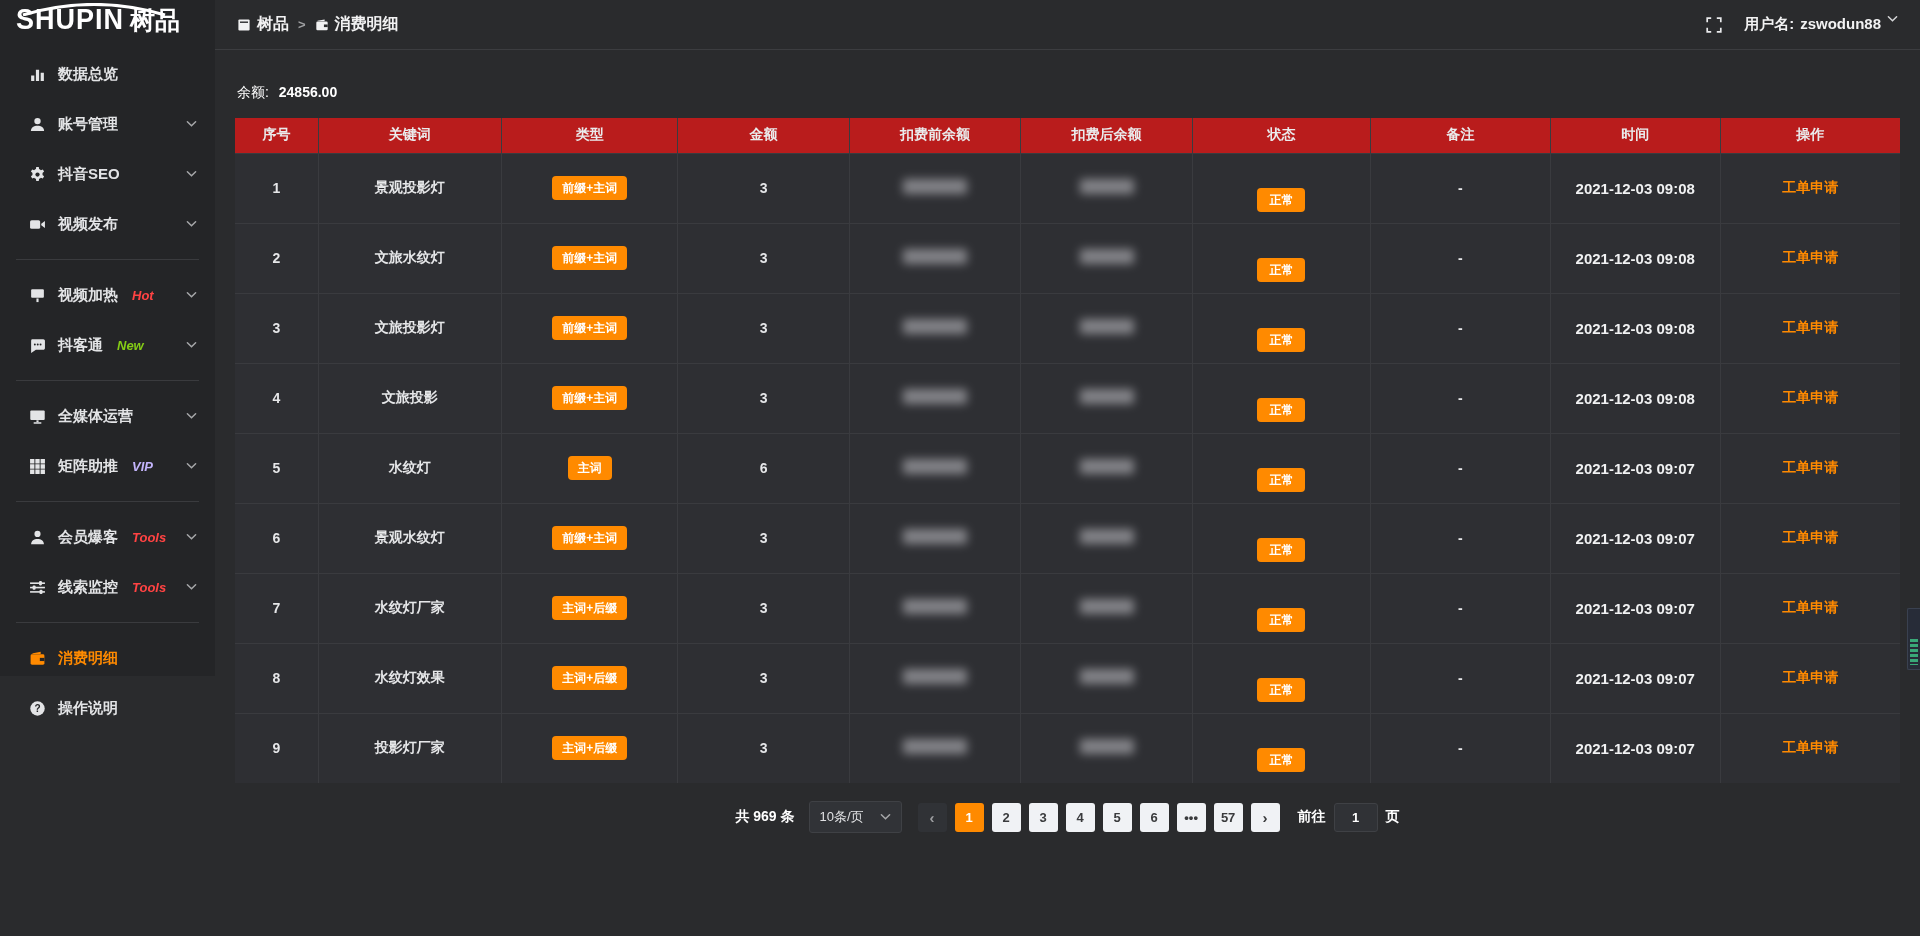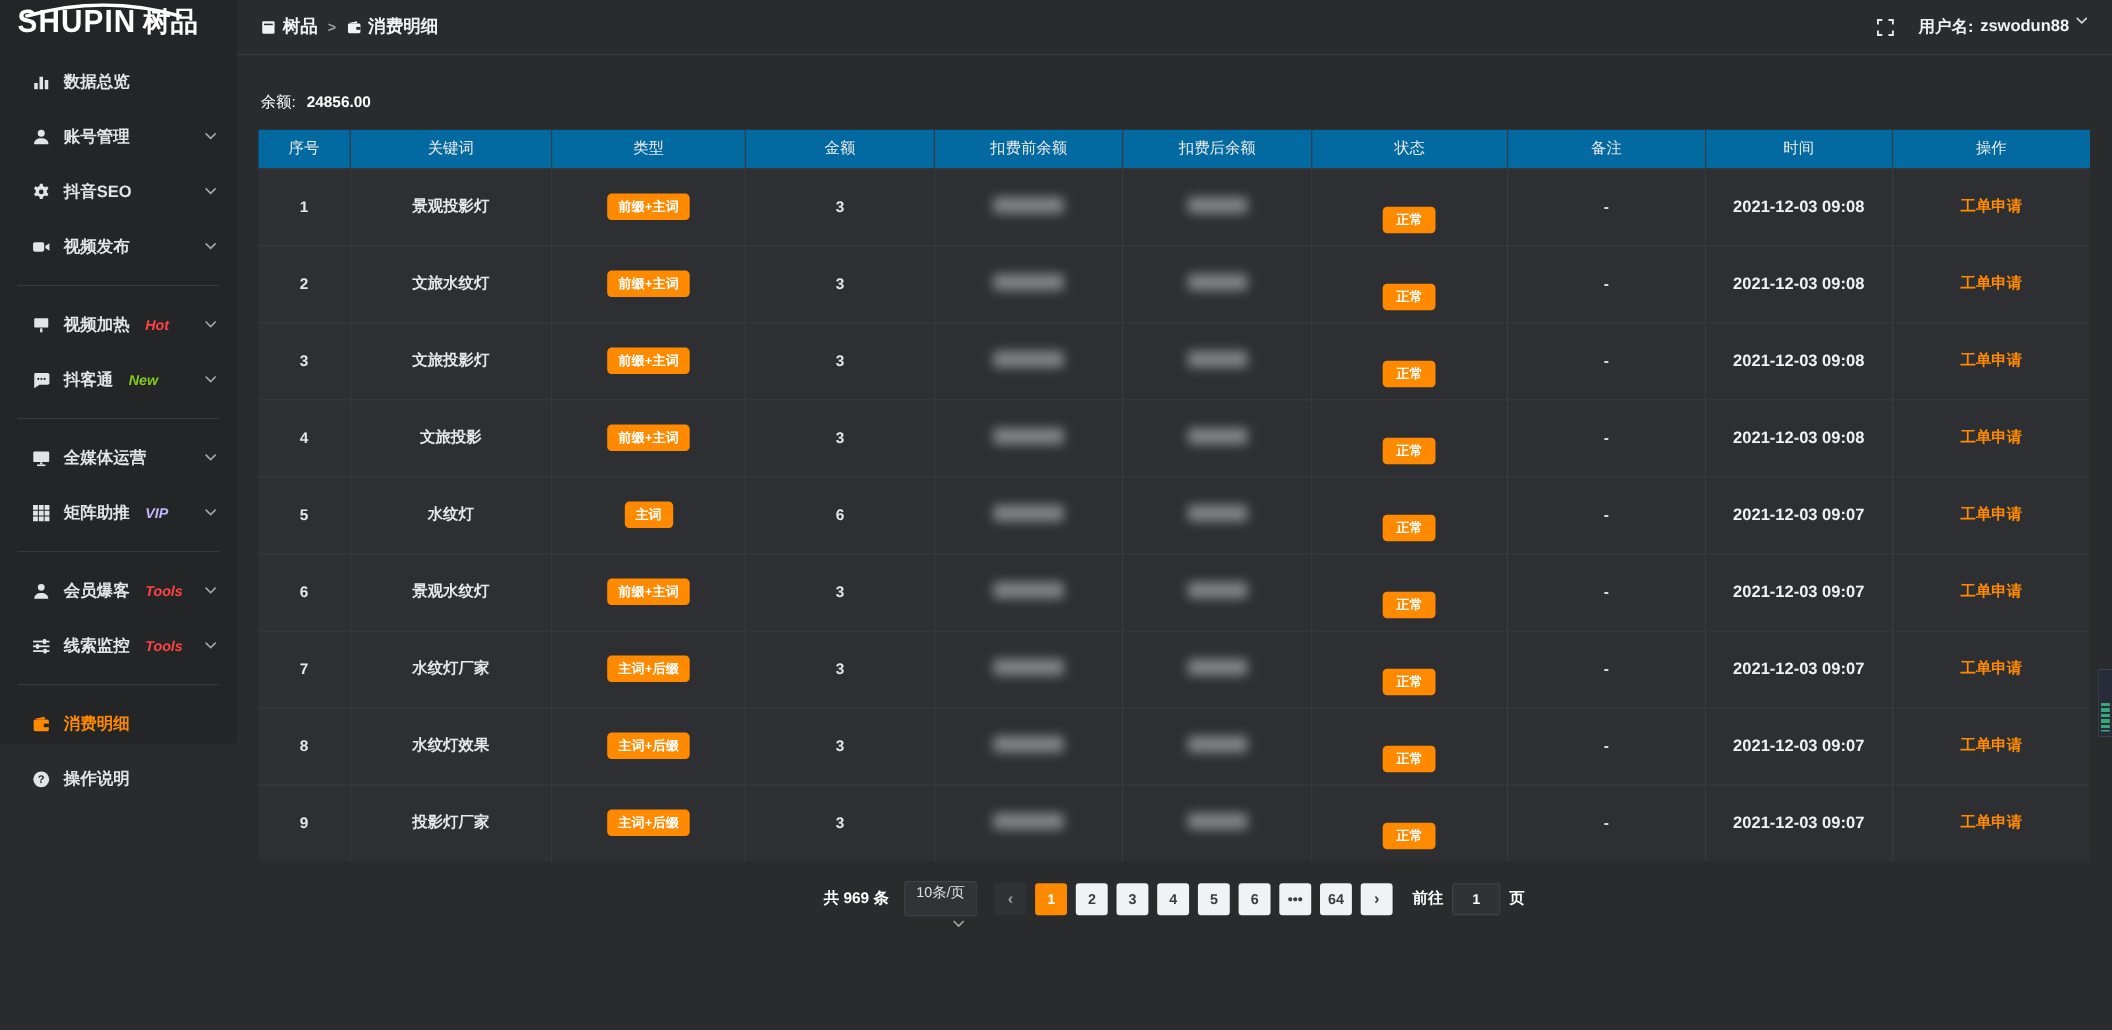--- a/index.html
+++ b/index.html
@@ -38,33 +38,33 @@
   .user-box { display:flex; align-items:flex-start; gap:6px; font-size:15px; font-weight:bold; color:#f2f2f3; cursor:pointer; }
   .user-box .s-chev { color:#d6d7d9; }
 
   .content { flex:1; padding:0 20px; display:flex; flex-direction:column; }
   .balance { margin:34px 2px 16px; font-size:14px; color:#fff; }
   .balance b { margin-left:6px; font-size:14px; }
 
   
   table { width:100%; border-collapse:collapse; table-layout:fixed; border-style:hidden; }
   th, td { border:1px solid #3a3b3f; text-align:center; }
-  thead th { background:#0369a1; height:35px; font-size:14px; font-weight:normal; color:#eaebec; }
+  thead th { background:#b91c1c; height:35px; font-size:14px; font-weight:bold; color:#eaebec; }
   tbody td { background:#2e2f33; height:70px; font-size:14px; font-weight:bold; color:#e6e7e9; }
   td.t-time { font-size:15px; color:#f0f1f2; }
   .type-badge, .status-badge { display:inline-block; background:#ff8a00; color:#fff; font-size:12px; font-weight:bold; border-radius:4px; padding:6px 10px; line-height:1; }
   .status-badge { padding:6px 12px;margin-top:24px; }
   .blur-block { display:inline-block; height:15px; background:#98989d; border-radius:2px; filter:blur(5px); opacity:.8; }
   .blur-pre { width:64px; } .blur-post { width:54px; }
   .action-link { color:#ff8a00; font-weight:bold; font-size:14px; cursor:pointer; text-decoration:none; }
 
   
   .pagination { display:flex; align-items:center; justify-content:center; gap:8px; margin-top:18px; font-size:14px; color:#fff; flex-shrink:0; }
   .pg-total { font-weight:bold; margin-right:6px; }
-  .page-size { display:flex; align-items:center; gap:16px; background:#313337; border:1px solid #3f4145; border-radius:3px; padding:0 10px; height:32px; font-size:13px; color:#e0e1e3; cursor:pointer; margin-right:8px;flex-direction:column; }
+  .page-size { display:flex; align-items:center; gap:16px; background:#313337; border:1px solid #3f4145; border-radius:3px; padding:0 10px; height:32px; font-size:13px; color:#e0e1e3; cursor:pointer; margin-right:8px; }
   .pg-btn { min-width:29px; height:29px; display:inline-flex; align-items:center; justify-content:center; background:#f0f2f5; color:#3a3b3d; font-size:13px; font-weight:bold; border-radius:3px; border:none; cursor:pointer; }
   .pg-btn.prev { background:#303236; color:#9c9da0; font-size:15px; }
   .pg-btn.next { font-size:15px; }
   .pg-btn.active { background:#ff8a00; color:#fff; }
   .pg-goto { display:flex; align-items:center; gap:8px; margin-left:10px; font-weight:bold; }
   .goto-input { width:44px; height:29px; background:#303236; border:1px solid #3f4145; border-radius:3px; color:#fff; text-align:center; font-size:13px; font-weight:bold; font-family:inherit; }
 
   
   .footer { height:46px; flex-shrink:0; background:#232427; border-top:1px solid #1d1e20; display:flex; align-items:center; justify-content:center; font-size:14px; color:#dcdddf; }
 
@@ -460,21 +460,21 @@
         </span>
         <button class="pg-btn prev">‹</button>
         <span id="pg-pages" style="display:inline-flex;gap:8px;">
             <button class="pg-btn active">1</button>
             <button class="pg-btn">2</button>
             <button class="pg-btn">3</button>
             <button class="pg-btn">4</button>
             <button class="pg-btn">5</button>
             <button class="pg-btn">6</button>
             <button class="pg-btn">•••</button>
-            <button class="pg-btn">64</button>
+            <button class="pg-btn">57</button>
           </span>
         <button class="pg-btn next">›</button>
         <span class="pg-goto">
           <span>前往</span>
           <input class="goto-input" value="1" style="">
           <span>页</span>
         </span>
       </div>
     </div>
 

